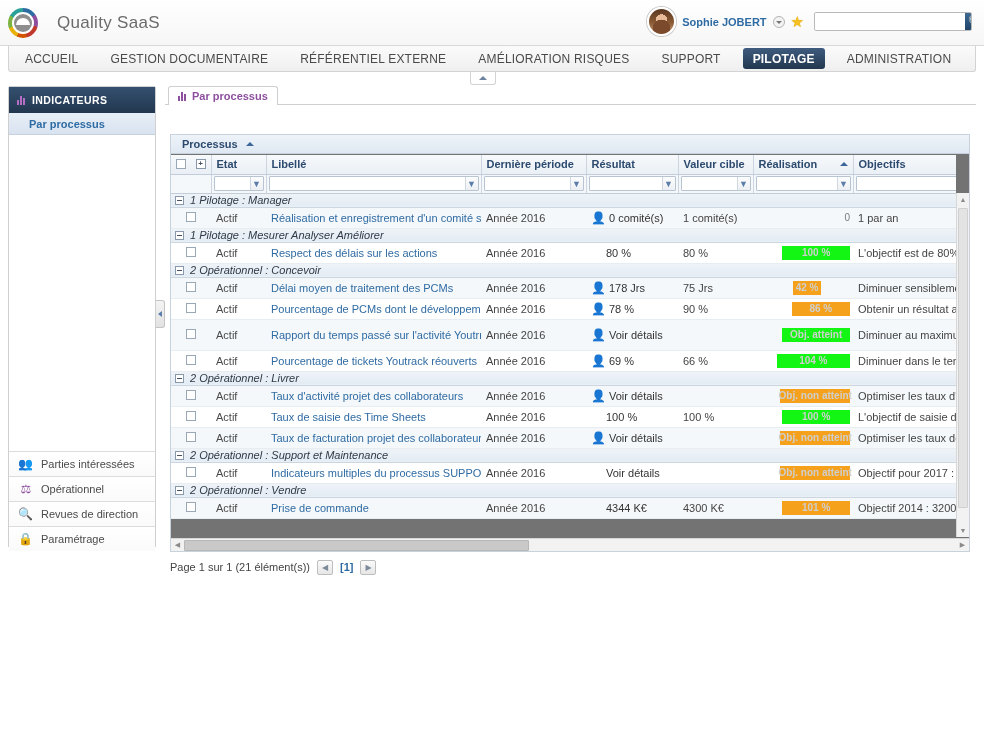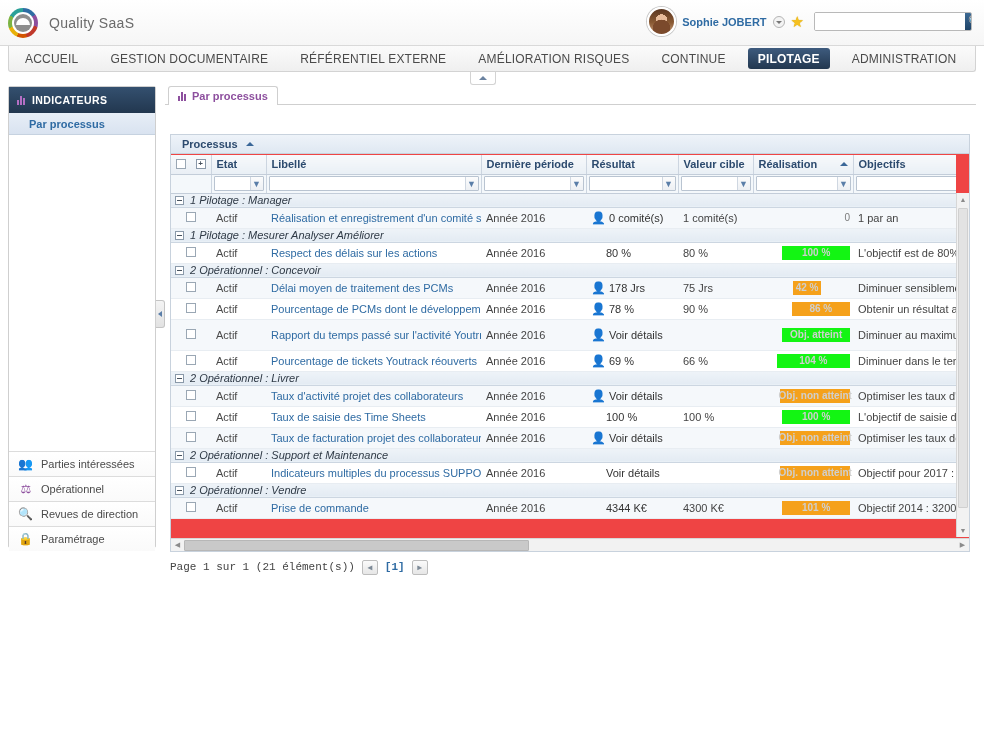--- a/index.html
+++ b/index.html
@@ -39,21 +39,21 @@
   .logo-inner {
     position: absolute; left: 6px; top: 6px; width: 18px; height: 18px;
     border-radius: 50%; background: #8e8e8e;
     overflow: hidden;
   }
   .logo-inner::before {
     content: ""; position: absolute; left: 2px; top: 4px; width: 14px; height: 7px;
     background: #fff; border-radius: 7px 7px 0 0;
   }
   #app-title {
-    margin-left: 11px; font-size: 14px; color: #6b6b6b; letter-spacing: .3px;
+    margin-left: 19px; font-size: 17px; color: #6b6b6b; letter-spacing: .3px;
   }
 
   #user-area {
     position: absolute; right: 12px; top: 7px; display: flex; align-items: center; gap: 6px;
   }
   #avatar {
     width: 29px; height: 29px; border-radius: 50%;
     border: 2px solid #ffffff; box-shadow: 0 0 0 1px #c9c9c9;
     background:
       radial-gradient(circle at 50% 78%, #7b4a2c 0 38%, rgba(0,0,0,0) 39%),
@@ -192,21 +192,21 @@
     display: flex; align-items: center; gap: 5px;
     font-size: 11px; color: #444; cursor: pointer;
   }
   .tb-caret {
     width: 0; height: 0; border-left: 3.5px solid transparent;
     border-right: 3.5px solid transparent; border-top: 4px solid #6b6b6b;
   }
 
   #grid-outer {
     position: absolute; left: 5px; top: 62px; width: 800px; height: 418px;
-    background: #ef4444; border: 1px solid #c8d2dd;
+    background: #737373; border: 1px solid #c8d2dd;
   }
 
   #group-bar {
     height: 19px; background: linear-gradient(#eef3f9, #dfe8f2);
     border-bottom: 1px solid #c8d2dd;
     display: flex; align-items: center; padding-left: 6px;
   }
   #group-chip {
     display: flex; align-items: center; gap: 8px;
     font-size: 11px; color: #2c4a6e; font-weight: bold;
@@ -299,21 +299,21 @@
   }
   .hs-arrow { width: 13px; text-align: center; color: #8b8b8b; font-size: 7px; cursor: pointer; }
   #hs-thumb {
     height: 11px; background: #c9c9c9; border: 1px solid #b7b7b7; border-radius: 1px;
     width: 345px; cursor: pointer;
   }
 
   #pager {
     position: absolute; left: 5px; top: 484px; width: 800px; height: 22px;
     display: flex; align-items: center; gap: 7px;
-    font-size: 11px; color: #444; font-family: Liberation Mono, monospace;
+    font-size: 11px; color: #444;
   }
   .pg-btn {
     width: 16px; height: 15px; background: linear-gradient(#fbfbfb, #e6e6e6);
     border: 1px solid #bdbdbd; border-radius: 2px; cursor: pointer;
     display: flex; align-items: center; justify-content: center;
     color: #7d8a97; font-size: 8px;
   }
   .pg-cur { color: #2f6ba3; font-weight: bold; cursor: pointer; }
 </style>
 </head>
@@ -340,21 +340,21 @@
       <button id="search-btn">🔍</button>
     </div>
   </div>
 </div>
 
 <div id="mainnav">
   <div class="nav-item">ACCUEIL</div>
   <div class="nav-item">GESTION DOCUMENTAIRE</div>
   <div class="nav-item">RÉFÉRENTIEL EXTERNE</div>
   <div class="nav-item">AMÉLIORATION RISQUES</div>
-  <div class="nav-item">CONTINUE</div>
+  <div class="nav-item">SUPPORT</div>
   <div class="nav-item active">PILOTAGE</div>
   <div class="nav-item">ADMINISTRATION</div>
 </div>
 <div id="accent-line"></div>
 
 <div id="sidebar">
   <div id="sidebar-header">
     <span class="bars-icon">
         <span></span>
         <span></span>

